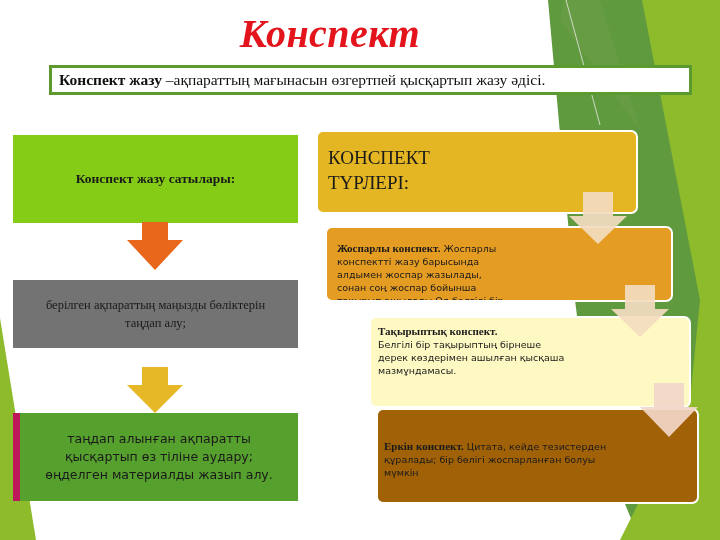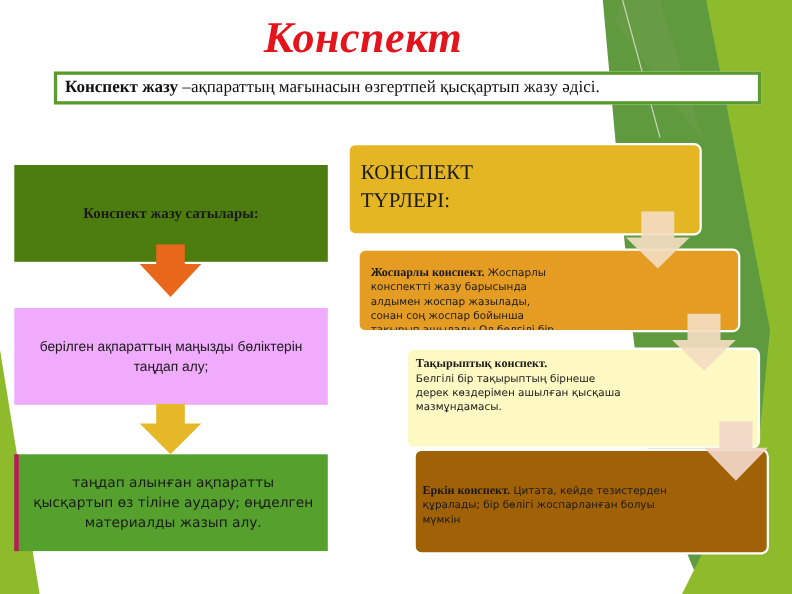--- a/index.html
+++ b/index.html
@@ -2,23 +2,23 @@
 <html><head>
 <meta charset="utf-8">
 <style>
   html, body { margin: 0; padding: 0; }
   body { width: 720px; height: 540px; position: relative; overflow: hidden; background: #ffffff; font-family: "Liberation Sans", sans-serif; }
   .bg-shape { position: absolute; left: 0; top: 0; }
   .title { position: absolute; left: 0; top: 10px; width: 660px; text-align: center; font-family: "Liberation Serif", serif; font-style: italic; font-weight: bold; font-size: 40px; color: #e3141c; letter-spacing: 0.5px; }
   .def-box { position: absolute; left: 24px; top: 65px; width: 643px; height: 30px; border: 3px solid #5a9a2e; background: #ffffff; box-sizing: border-box; font-family: "Liberation Serif", serif; font-size: 15.5px; line-height: 24px; padding-left: 7px; color: #111; white-space: nowrap; margin-left: 25px; }
   .def-box b { font-weight: bold; }
   .step { position: absolute; left: 13px; width: 285px; box-sizing: border-box; display: flex; align-items: center; justify-content: center; text-align: center; color: #1a1a1a; }
-  .step1 { top: 135px; height: 88px; background: #4d7c0f; font-family: "Liberation Serif", serif; font-weight: bold; font-size: 13.5px; margin-top: 15px; }
-  .step2 { top: 280px; height: 88px; background: #f0abfc; font-family: Liberation Sans, sans-serif; font-size: 12.5px; line-height: 18px; padding: 0 20px; }
-  .step3 { top: 413px; height: 88px; background: #56a02e; font-family: "DejaVu Sans", sans-serif; font-size: 12.5px; line-height: 18px; padding: 0 12px; border-left: 4px solid #be185d; }
+  .step1 { top: 135px; height: 88px; background: #84cc16; font-family: "Liberation Serif", serif; font-weight: bold; font-size: 13.5px; }
+  .step2 { top: 280px; height: 68px; background: #737373; font-family: Liberation Serif, serif; font-size: 12.5px; line-height: 18px; padding: 0 20px; }
+  .step3 { top: 413px; height: 88px; background: #56a02e; font-family: "DejaVu Sans", sans-serif; font-size: 12.5px; line-height: 18px; padding: 0 12px; border-left: 7px solid #be185d; }
   .arrow { position: absolute; }
   .type { position: absolute; border: 2px solid #ffffff; border-radius: 7px; box-sizing: border-box; color: #1a1a1a; }
   .type-head { left: 316px; top: 130px; width: 322px; height: 84px; background: #e4b624; font-family: "Liberation Serif", serif; font-size: 19px; line-height: 25px; padding: 13px 0 0 10px; }
   .type-a { left: 325px; top: 210px; width: 348px; height: 76px; background: #e59c23; font-family: "DejaVu Sans", sans-serif; font-size: 9.5px; line-height: 13px; padding: 14px 160px 0 10px; overflow: hidden; margin-top: 16px; }
   .type-b { left: 369px; top: 316px; width: 322px; height: 92px; background: #fef9c3; font-family: "DejaVu Sans", sans-serif; font-size: 9.5px; line-height: 13px; padding: 7px 120px 0 7px; }
   .type-c { left: 376px; top: 408px; width: 323px; height: 96px; background: #a16207; font-family: "DejaVu Sans", sans-serif; font-size: 9.5px; line-height: 13px; padding: 30px 80px 0 6px; }
   .type b { font-family: "Liberation Serif", serif; font-weight: bold; font-size: 11px; }
   .down-arrow { position: absolute; }
 </style>
 </head>

